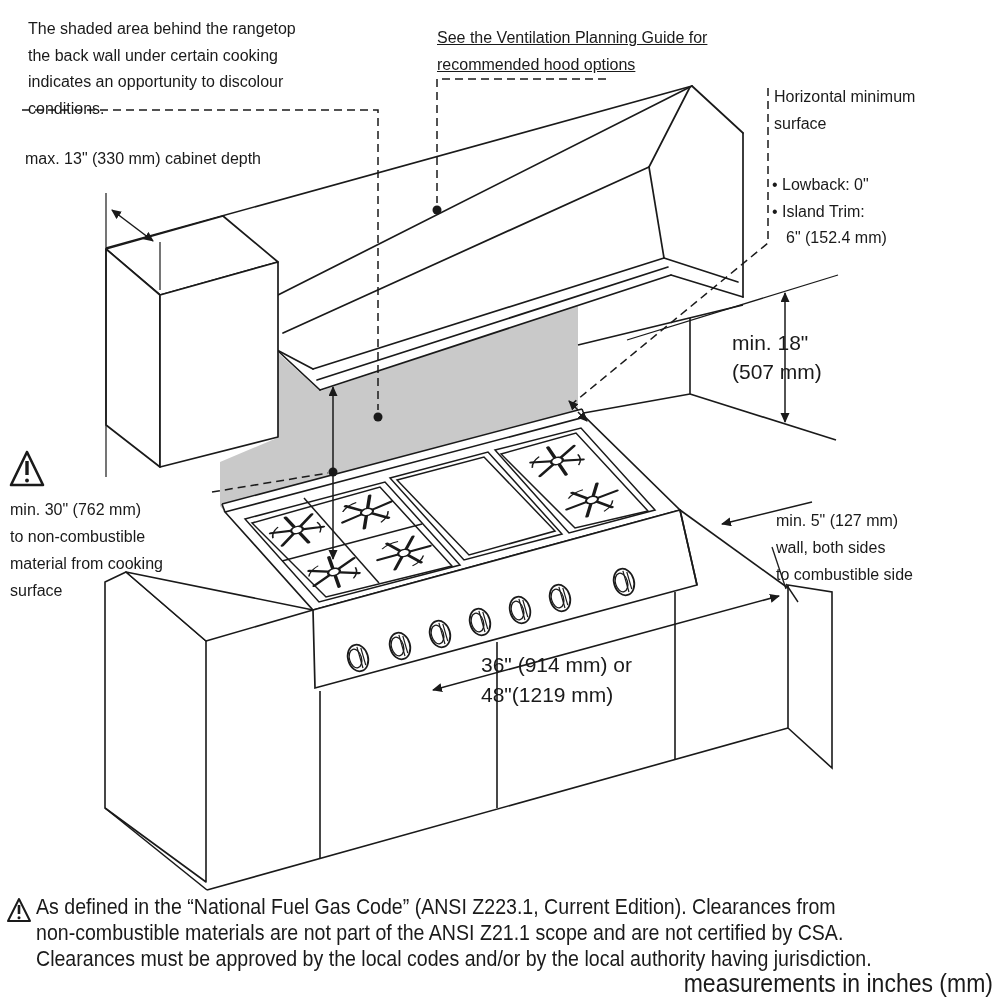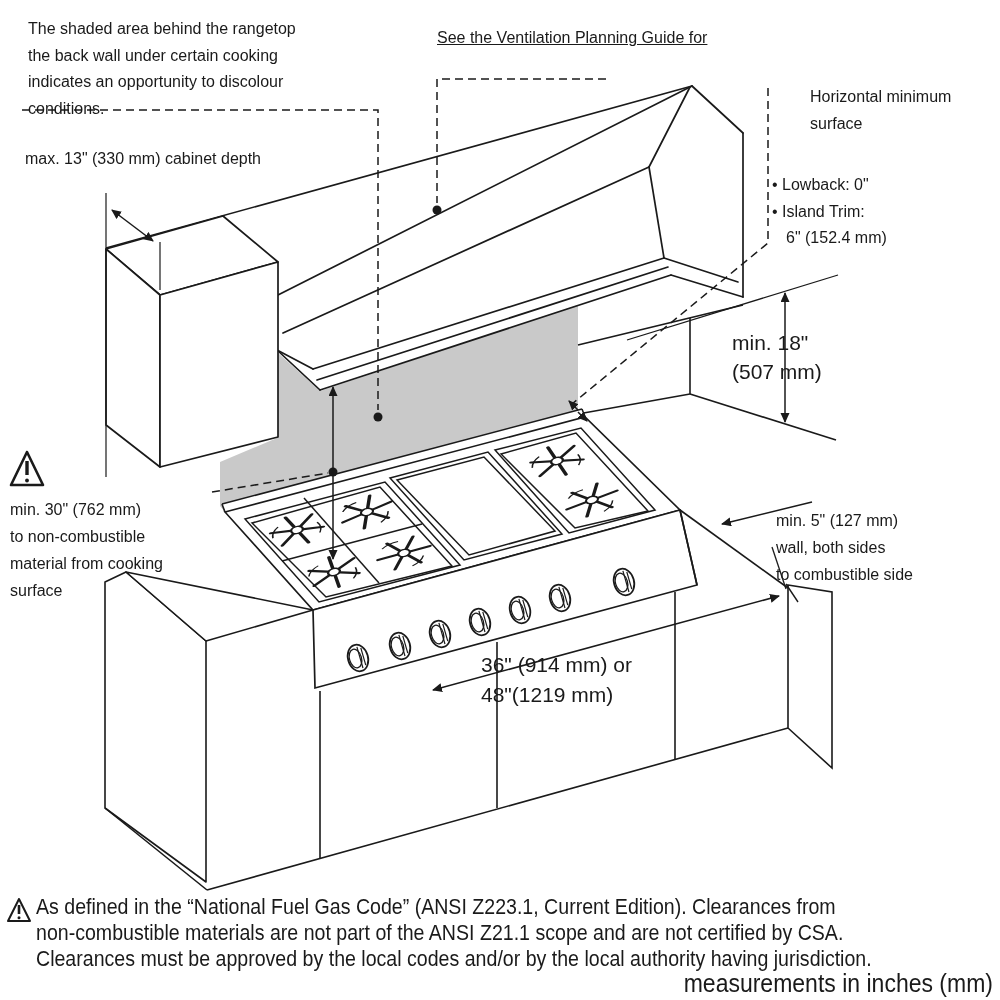--- a/index.html
+++ b/index.html
@@ -184,23 +184,24 @@
     <div>The shaded area behind the rangetop</div>
     <div>the back wall under certain cooking</div>
     <div>indicates an opportunity to discolour</div>
     <div>conditions.</div>
   </div>
 
   <div class="t" style="left:25px;top:146px;">max. 13" (330 mm) cabinet depth</div>
 
   <div class="t" style="left:437px;top:25px;text-decoration:underline;">
     <div>See the Ventilation Planning Guide for</div>
-  </div>
-
-  <div class="t" style="left:774px;top:84px;margin-left:36px;">
+    <div>recommended hood options</div>
+  </div>
+
+  <div class="t" style="left:774px;top:84px;">
     <div>Horizontal minimum</div>
     <div>surface</div>
   </div>
   <div class="t" style="left:772px;top:172px;">
     <div>• Lowback: 0"</div>
     <div>• Island Trim:</div>
     <div style="padding-left:14px;">6" (152.4 mm)</div>
   </div>
 
   <div class="t dim" style="left:732px;top:328px;">

